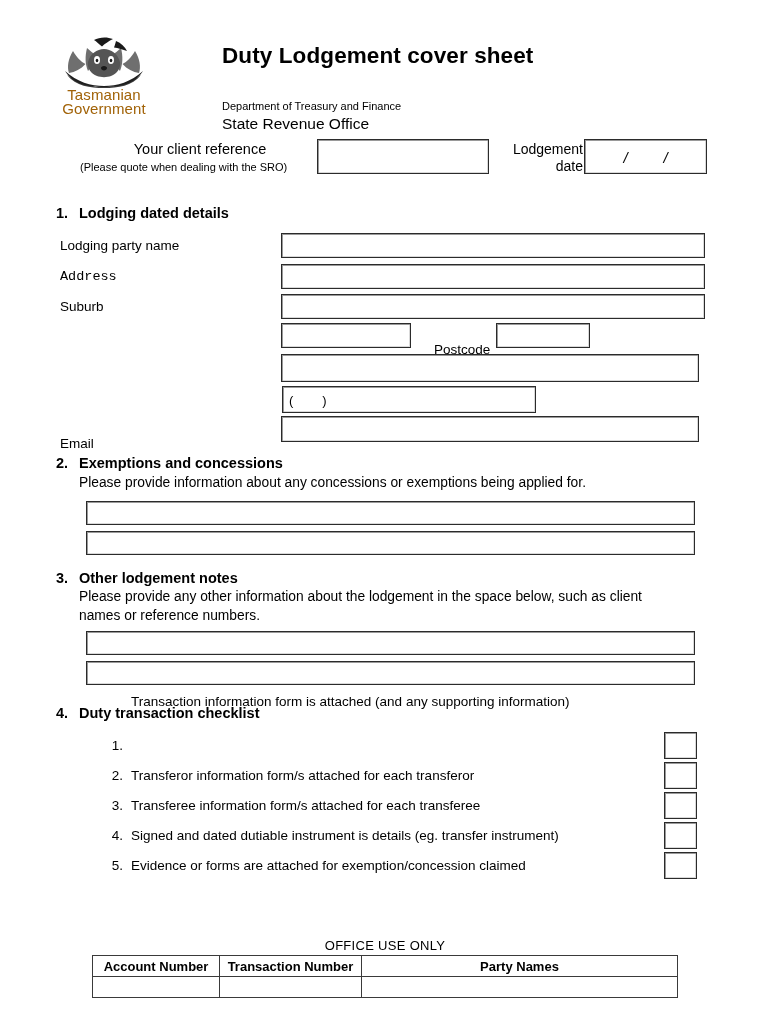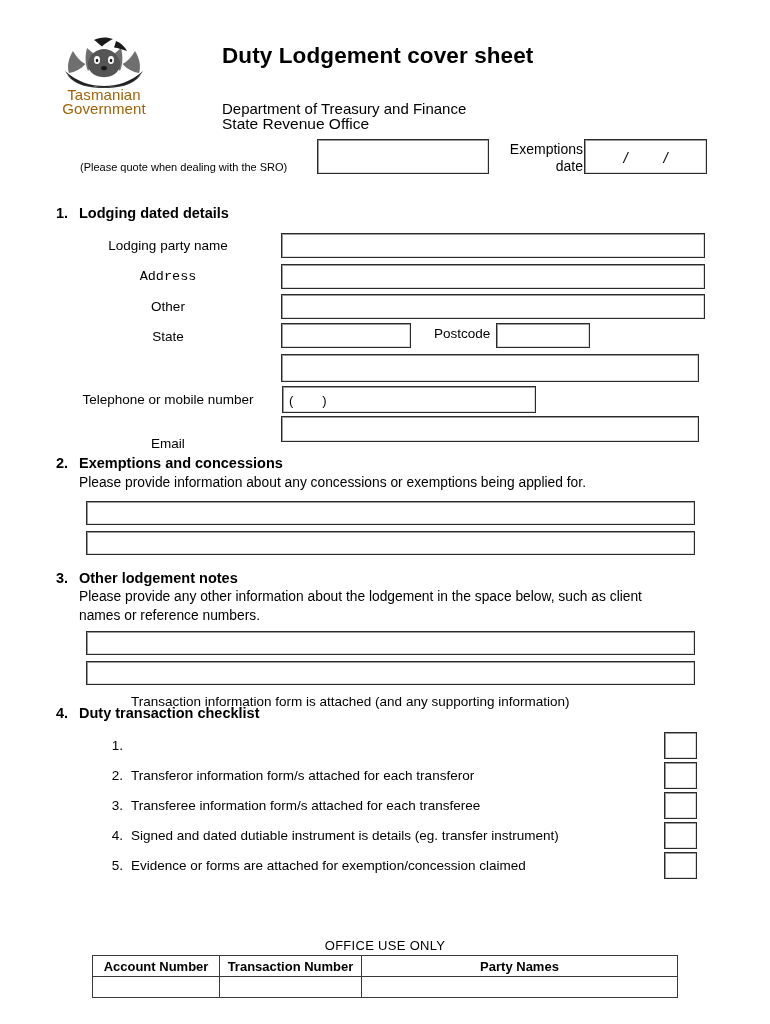--- a/index.html
+++ b/index.html
@@ -53,21 +53,21 @@
     left: 222px;
     top: 80px;
     font-size: 15.5px;
     color: #000;
     margin-top: 35px;
   }
   #header-sub2 {
     position: absolute;
     left: 222px;
     top: 100px;
-    font-size: 15px;
+    font-size: 11px;
     color: #000;
   }
 
   
   .box {
     position: absolute;
     background: #ffffff;
     border: 1px solid #2b2b2b;
     box-sizing: border-box;
     box-shadow: 1px 1px 0 0 #9a9a9a inset, -1px -1px 0 0 #d9d9d9 inset;
@@ -84,21 +84,21 @@
     white-space: pre;
   }
 
   .lbl {
     position: absolute;
     font-size: 13.5px;
     color: #000;
     white-space: nowrap;
   }
   .lbl-right {
-    text-align: center;
+    text-align: left;
   }
 
   
   #client-ref-label {
     position: absolute;
     left: 80px;
     top: 141px;
     width: 240px;
     text-align: center;
     font-size: 14.5px;
@@ -241,27 +241,28 @@
       <path d="M6 70 C30 92 58 100 84 100 C110 100 138 92 162 70 C146 96 116 102 84 102 C52 102 22 96 6 70 Z" fill="#1f1f1f"></path>
     </svg>
     <div class="logo-text">Tasmanian</div>
     <div class="logo-text">Government</div>
   </div>
 
   <div id="header-title">Duty Lodgement cover sheet</div>
   <div id="header-sub1">State Revenue Office</div>
   <div id="header-sub2">Department of Treasury and Finance</div>
 
+  <div id="client-ref-label">Your client reference</div>
   <div id="client-ref-note">(Please quote when dealing with the SRO)</div>
   <div class="box" id="client-ref-box">
     <span class="box-inner-text"></span>
   </div>
 
   <div id="lodgement-date-label">
-    <div>Exemptions</div>
+    <div>Lodgement</div>
     <div>date</div>
   </div>
   <div class="box" id="lodgement-date-box">
     <div class="slashes">
       <span>/</span><span>/</span>
     </div>
   </div>
 
   <div class="section-num" style="top:205px">1.</div>
   <div class="section-title" style="top:205px">Lodging dated details</div>
@@ -269,40 +270,38 @@
   <div class="lbl lbl-right" style="left:60px; top:238px; width:216px;">Lodging party name</div>
   <div class="box" style="left:281px; top:233px; width:424px; height:25px;">
     <span class="box-inner-text"></span>
   </div>
 
   <div class="lbl lbl-right" style="left:60px; top:269px; width:216px;font-family:Liberation Mono, monospace;">Address</div>
   <div class="box" style="left:281px; top:264px; width:424px; height:25px;">
     <span class="box-inner-text"></span>
   </div>
 
-  <div class="lbl lbl-right" style="left:60px; top:299px; width:216px;">Other</div>
+  <div class="lbl lbl-right" style="left:60px; top:299px; width:216px;">Suburb</div>
   <div class="box" style="left:281px; top:294px; width:424px; height:25px;">
     <span class="box-inner-text"></span>
   </div>
 
-  <div class="lbl lbl-right" style="left:60px; top:329px; width:216px;">State</div>
   <div class="box" style="left:281px; top:323px; width:130px; height:25px;">
     <span class="box-inner-text"></span>
   </div>
 
-  <div class="lbl" style="left:434px; top:326px;">Postcode</div>
+  <div class="lbl" style="left:434px; top:342px;">Postcode</div>
   <div class="box" style="left:496px; top:323px; width:94px; height:25px;">
     <span class="box-inner-text"></span>
   </div>
 
   <div class="box" style="left:281px; top:354px; width:418px; height:28px;">
     <span class="box-inner-text"></span>
   </div>
 
-  <div class="lbl lbl-right" style="left:60px; top:392px; width:216px;">Telephone or mobile number</div>
   <div class="box" style="left:282px; top:386px; width:254px; height:27px;">
     <span class="box-inner-text">(        )</span>
   </div>
 
   <div class="lbl lbl-right" style="left:60px; top:422px; width:216px;margin-top:14px;">Email</div>
   <div class="box" style="left:281px; top:416px; width:418px; height:26px;">
     <span class="box-inner-text"></span>
   </div>
 
   <div class="section-num" style="top:455px">2.</div>

